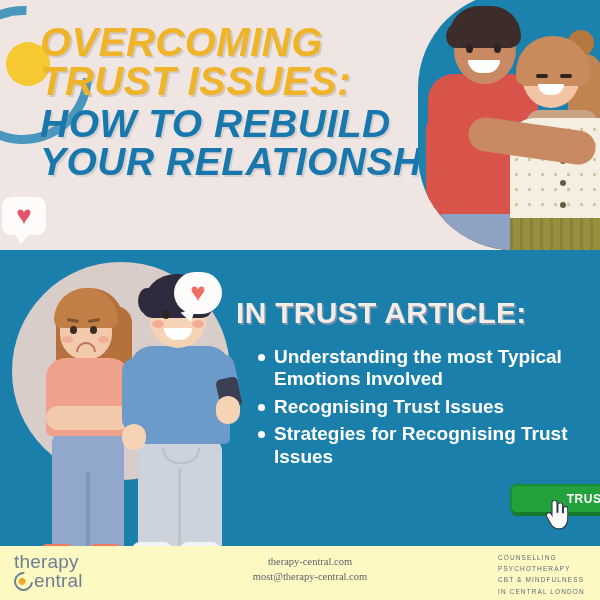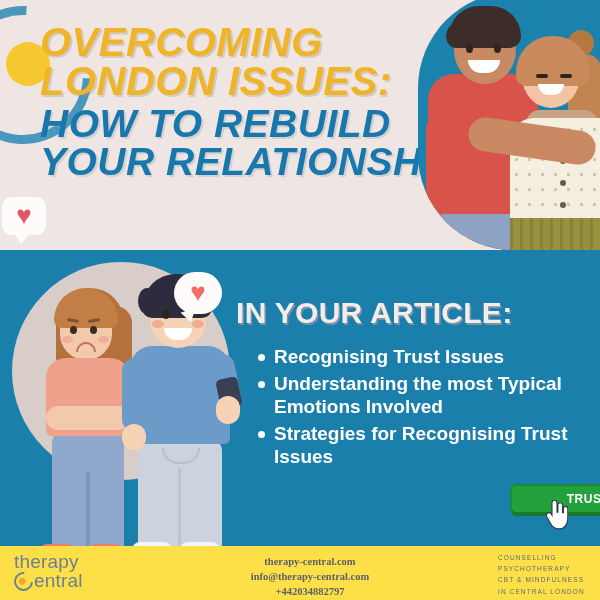--- a/index.html
+++ b/index.html
@@ -352,21 +352,21 @@
     width: 22px;
     height: 30px;
   }
 
   
   .footer {
     position: absolute;
     left: 0; top: 546px;
     width: 600px;
     height: 54px;
-    background: #fde047;
+    background: #fef9c3;
   }
   .logo {
     position: absolute;
     left: 14px;
     top: 6px;
     line-height: 1.02;
   }
   .logo-top {
     color: #6d7f93;
     font-size: 19px;
@@ -399,21 +399,20 @@
   .contact {
     position: absolute;
     left: 210px;
     top: 8px;
     width: 200px;
     text-align: center;
     font-family: "Liberation Serif", serif;
     color: #5d5f6a;
     font-size: 10.5px;
     line-height: 1.45;
-    font-weight: bold;
   }
   .services {
     position: absolute;
     left: 498px;
     top: 6px;
     width: 100px;
     color: #5d6a7a;
     font-size: 6.5px;
     letter-spacing: 1.1px;
     line-height: 1.72;
@@ -429,21 +428,21 @@
 
     <div class="brand-arc"></div>
     <div class="brand-dot"></div>
 
     <div class="heart-bubble">
       <span class="hsym">♥</span>
     </div>
 
     <div class="titles">
       <div class="t-line t1 t-gold">OVERCOMING</div>
-      <div class="t-line t2 t-gold">LONDON ISSUES:</div>
+      <div class="t-line t2 t-gold">TRUST ISSUES:</div>
       <div class="t-line t3 t-blue">HOW TO REBUILD</div>
       <div class="t-line t4 t-blue">YOUR RELATIONSHIP</div>
     </div>
 
     <div class="hero-couple">
       <div class="hc-man-body"></div>
       <div class="hc-man-arm2"></div>
       <div class="hc-man-jeans"></div>
       <div class="hc-man-head"></div>
       <div class="hc-man-hair"></div>
@@ -511,24 +510,24 @@
       <div class="m-smile"></div>
       <div class="m-phone"></div>
       <div class="m-handR"></div>
 
       <div class="mid-bubble">
         <span class="hsym">♥</span>
       </div>
     </div>
 
     <div class="article">
-      <div class="article-title">IN YOUR ARTICLE:</div>
+      <div class="article-title">IN TRUST ARTICLE:</div>
       <ul class="article-list">
+        <li>Understanding the most Typical Emotions Involved</li>
         <li>Recognising Trust Issues</li>
-        <li>Understanding the most Typical Emotions Involved</li>
         <li>Strategies for Recognising Trust Issues</li>
       </ul>
     </div>
 
     <div class="trust-wrap">
       <div class="trust-btn">TRUST</div>
       <svg class="cursor-hand" viewBox="0 0 22 30">
         <path d="M6 2.8c0-1.5 1.1-2.6 2.5-2.6S11 1.3 11 2.8v9.4h.9V5.1c0-1.4 1-2.4 2.3-2.4s2.3 1 2.3 2.4v7.6h.9v-4c0-1.3 1-2.3 2.2-2.3s2.2 1 2.2 2.3v9.6c0 6-3.4 10.6-8.6 10.6-4.9 0-7.6-2.6-9.3-6.7L.6 16.4c-.6-1.4 0-2.9 1.4-3.5 1.2-.5 2.5 0 3.2 1.1l.8 1.3V2.8z" fill="#ffffff" stroke="#2f3a44" stroke-width="1.1"></path>
       </svg>
     </div>
@@ -541,22 +540,21 @@
       <div class="logo-bottom">
         <span class="logo-c">
             <i></i>
           </span>
         <span>entral</span>
       </div>
     </div>
 
     <div class="contact">
       <div>therapy-central.com</div>
-      <div>info@therapy-central.com</div>
-      <div>+442034882797</div>
+      <div>most@therapy-central.com</div>
     </div>
 
     <div class="services">
       <div>COUNSELLING</div>
       <div>PSYCHOTHERAPY</div>
       <div>CBT &amp; MINDFULNESS</div>
       <div>IN CENTRAL LONDON</div>
       <div>AND ONLINE</div>
     </div>
   </div>

